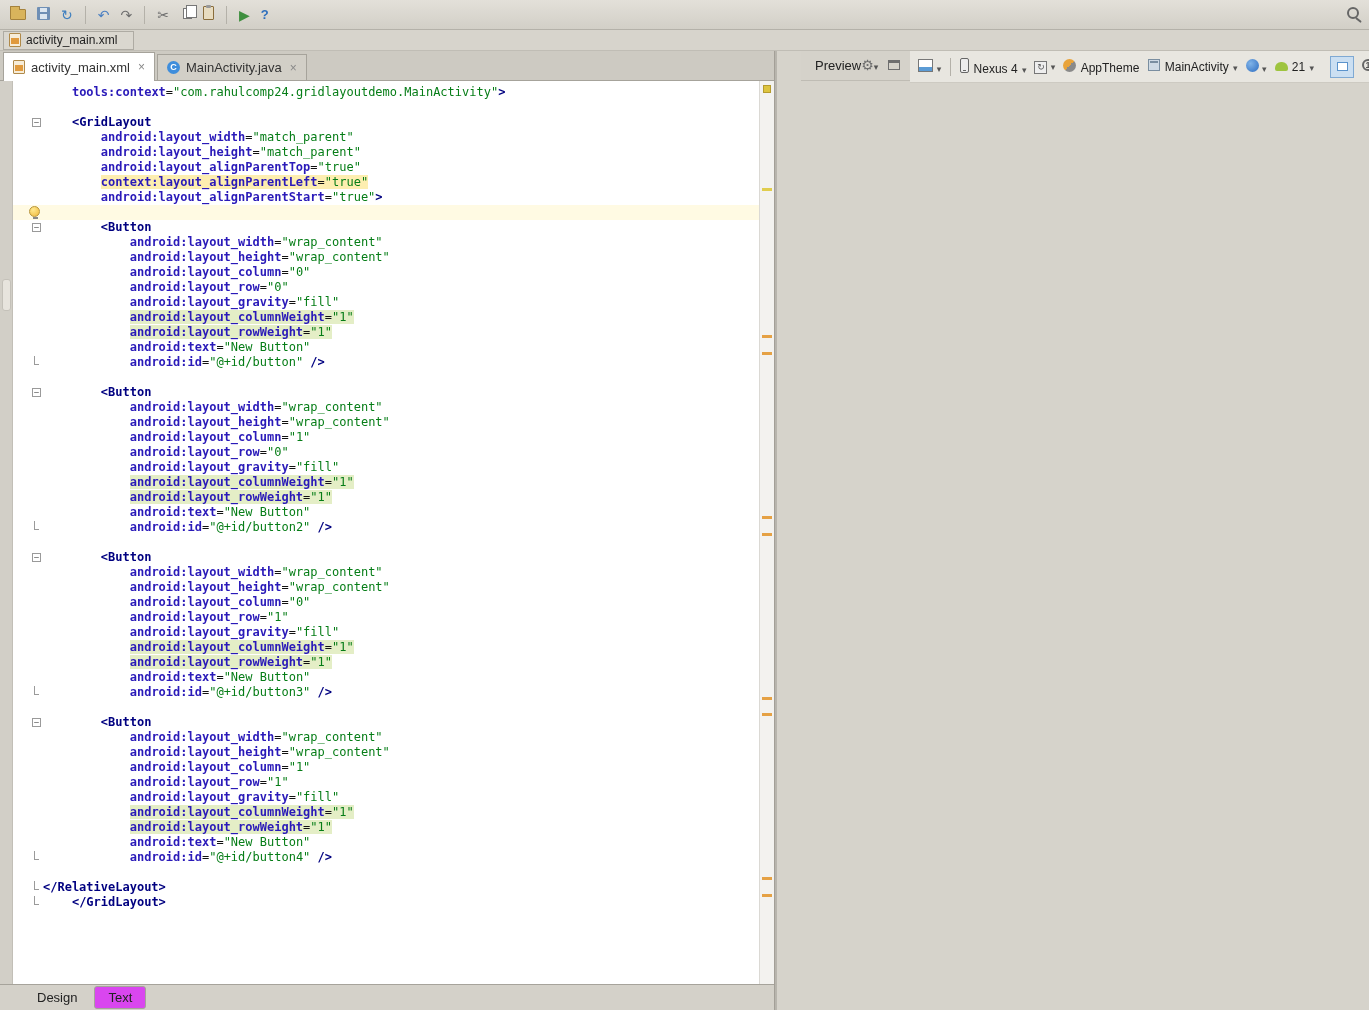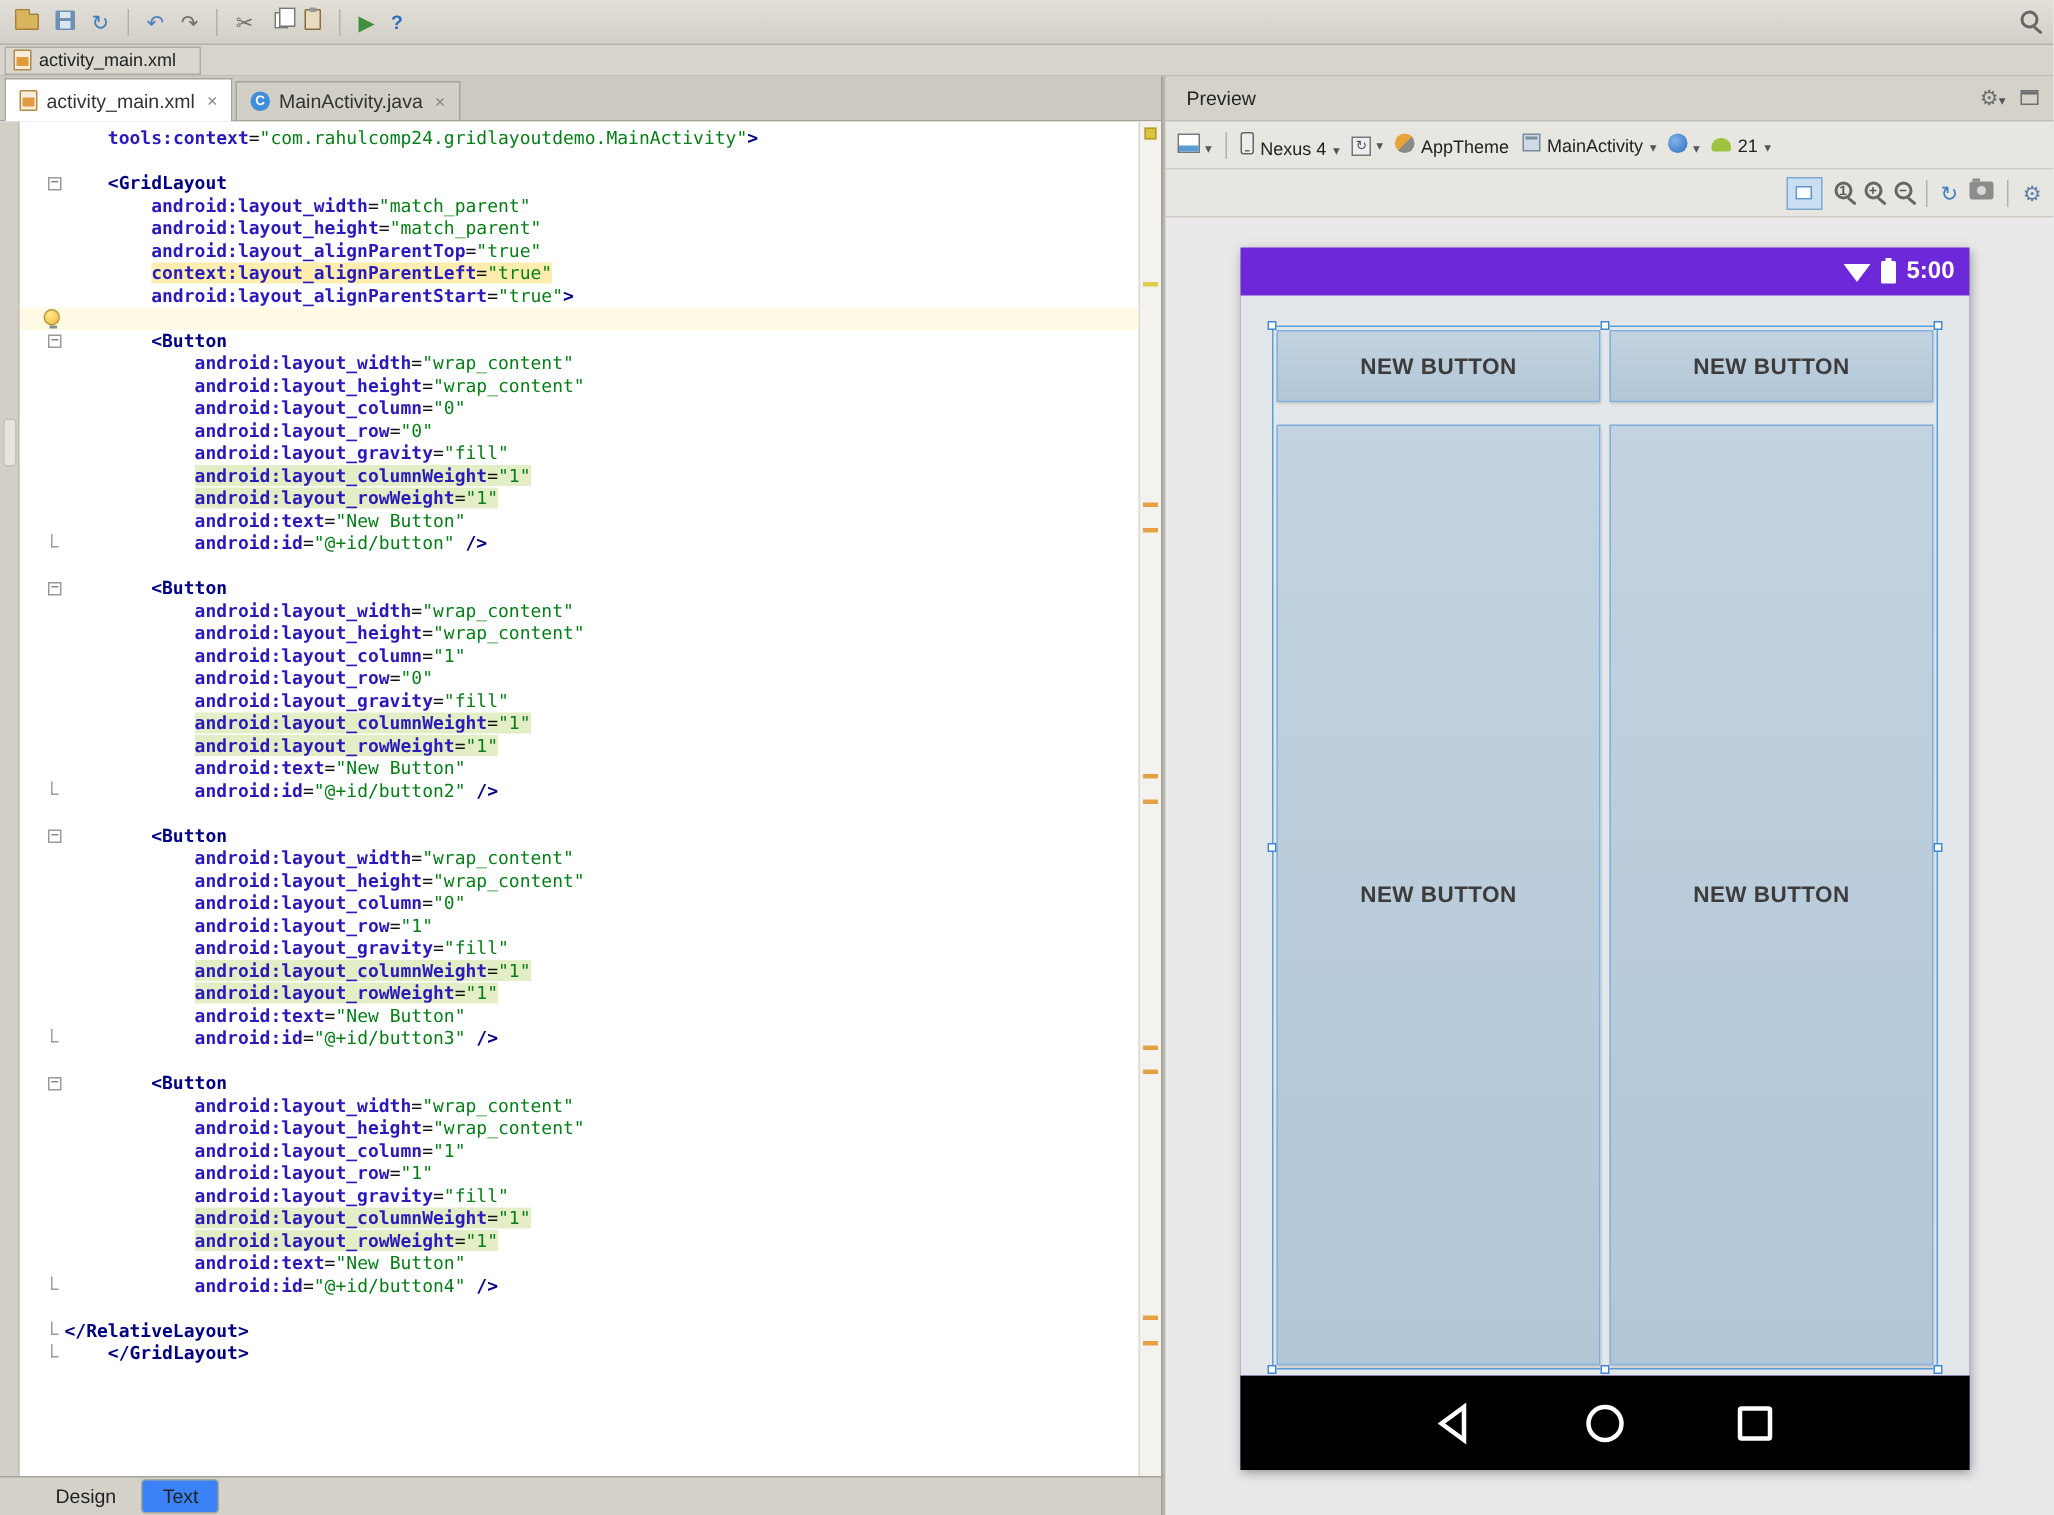--- a/index.html
+++ b/index.html
@@ -71,26 +71,26 @@
   .bulb{position:absolute;left:16px;top:1px;width:11px;height:11px;border-radius:50%;background:radial-gradient(circle at 35% 30%,#ffe98e,#efb83c);border:1px solid #b8953a;}
   .bulb::after{content:'';position:absolute;left:3px;bottom:-3px;width:5px;height:2px;background:#8a8a8a;}
 
   .error-stripe{width:15px;background:#f3f2ef;border-left:1px solid #dbd9d4;position:relative;flex:0 0 auto;}
   .stripe-filetag{position:absolute;top:4px;left:3px;width:8px;height:8px;background:#ddc43f;border:1px solid #b59b2e;}
   .stripe-mark{position:absolute;left:2px;width:10px;height:3px;background:#e5a144;}
   .stripe-mark.yellow{background:#e0cd4e;}
 
   .bottom-tabs{height:26px;background:#d4d1c9;border-top:1px solid #a6a39b;display:flex;align-items:center;padding-left:24px;gap:4px;flex:0 0 auto;}
   .btab{font-size:13px;padding:3px 13px;color:#222;}
-  .btab.active{background:#3b82f6;border:1px solid #a6a39b;border-radius:3px;padding:3px 13px;}
+  .btab.active{background:#d946ef;border:1px solid #a6a39b;border-radius:3px;padding:3px 13px;}
 
   .splitter{width:3px;background:#b8b5ad;border-left:1px solid #a39f97;flex:0 0 auto;}
 
   
-  .preview-col{flex:1;display:flex;flex-direction:column;min-width:0;}
+  .preview-col{flex:1;display:flex;flex-direction:row;min-width:0;padding-left:24px;}
   .preview-header{height:30px;background:#d5d2ca;border-bottom:1px solid #bfbcb4;display:flex;align-items:center;padding:0 10px 0 14px;font-size:13px;color:#222;flex:0 0 auto;}
   .ph-icons{margin-left:auto;display:flex;align-items:center;gap:10px;}
   .i-float{width:12px;height:10px;border:1px solid #6e6e6e;position:relative;display:inline-block;}
   .i-float::before{content:'';position:absolute;top:0;left:0;right:0;height:2px;background:#6e6e6e;}
 
   .ptb{height:32px;background:#e8e6e0;border-bottom:1px solid #cdcac2;display:flex;align-items:center;padding:0 8px;gap:8px;font-size:12px;color:#222;flex:0 0 auto;}
   .ptb2{justify-content:flex-end;gap:8px;}
   .ptb .lbl{margin:0 1px;}
   .i-config{width:15px;height:13px;border:1px solid #777;background:#fff;position:relative;display:inline-block;}
   .i-config::after{content:'';position:absolute;left:0;right:0;bottom:0;height:4px;background:#5b9bd5;}

